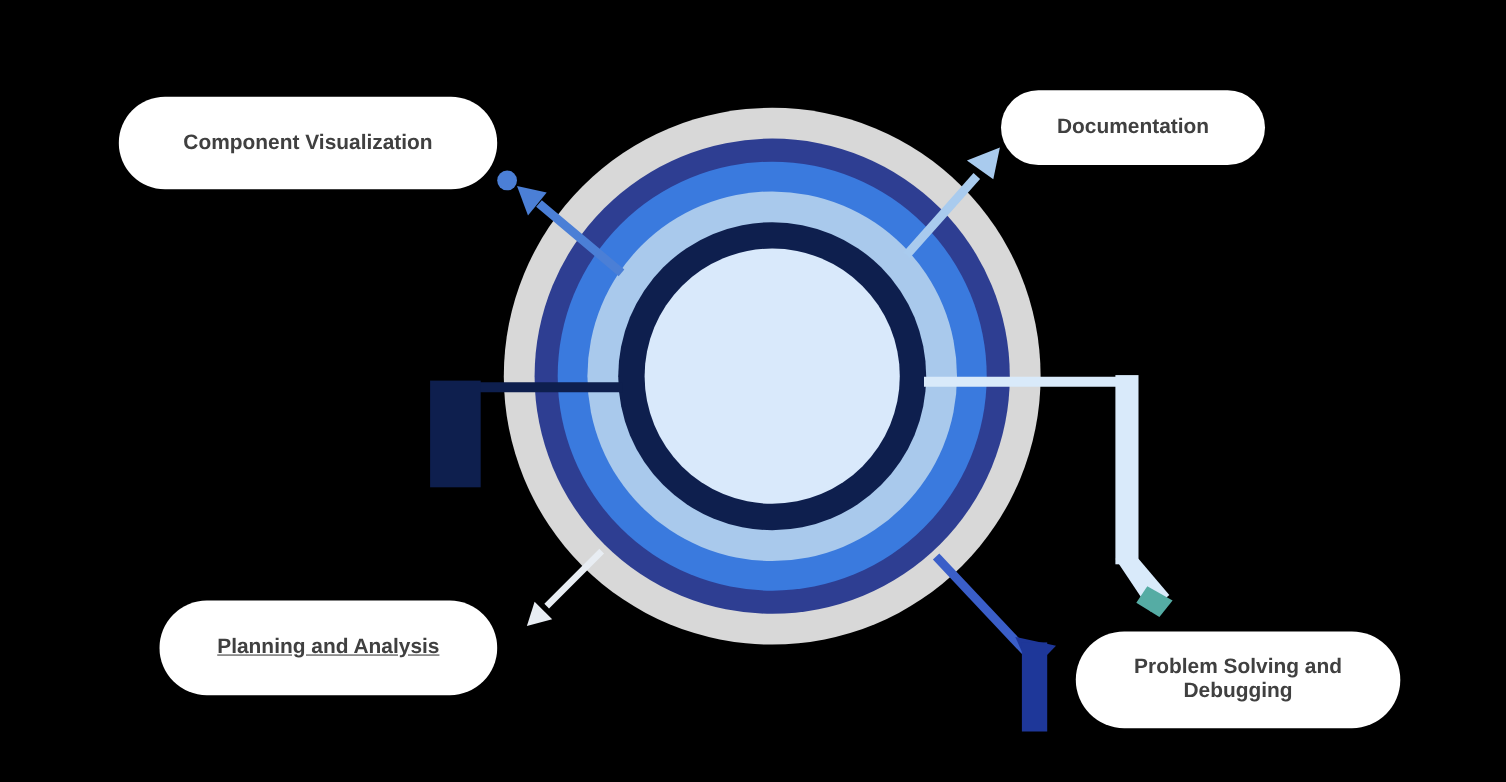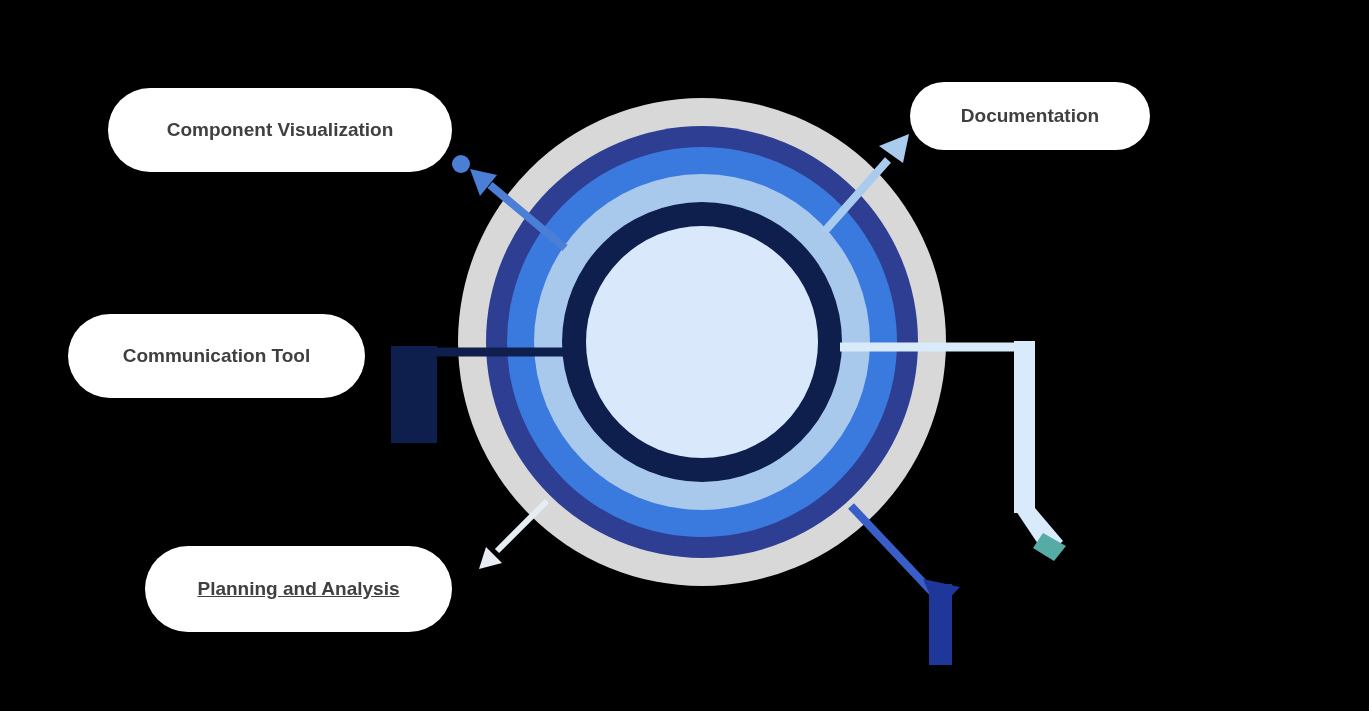--- a/index.html
+++ b/index.html
@@ -96,23 +96,23 @@
   </svg>
 
   <div class="pill pill-1">
     <span>Component Visualization</span>
   </div>
 
   <div class="pill pill-2">
     <span>Documentation</span>
   </div>
 
-  <div class="pill pill-3">
-    <span>Communication Tool</span>
-  </div>
 
 
   <div class="pill pill-5">
     <span>Planning and Analysis</span>
   </div>
 
+  <div class="pill pill-6">
+    <span>Problem Solving and Debugging</span>
+  </div>
 
 </div>
 
 </body></html>

